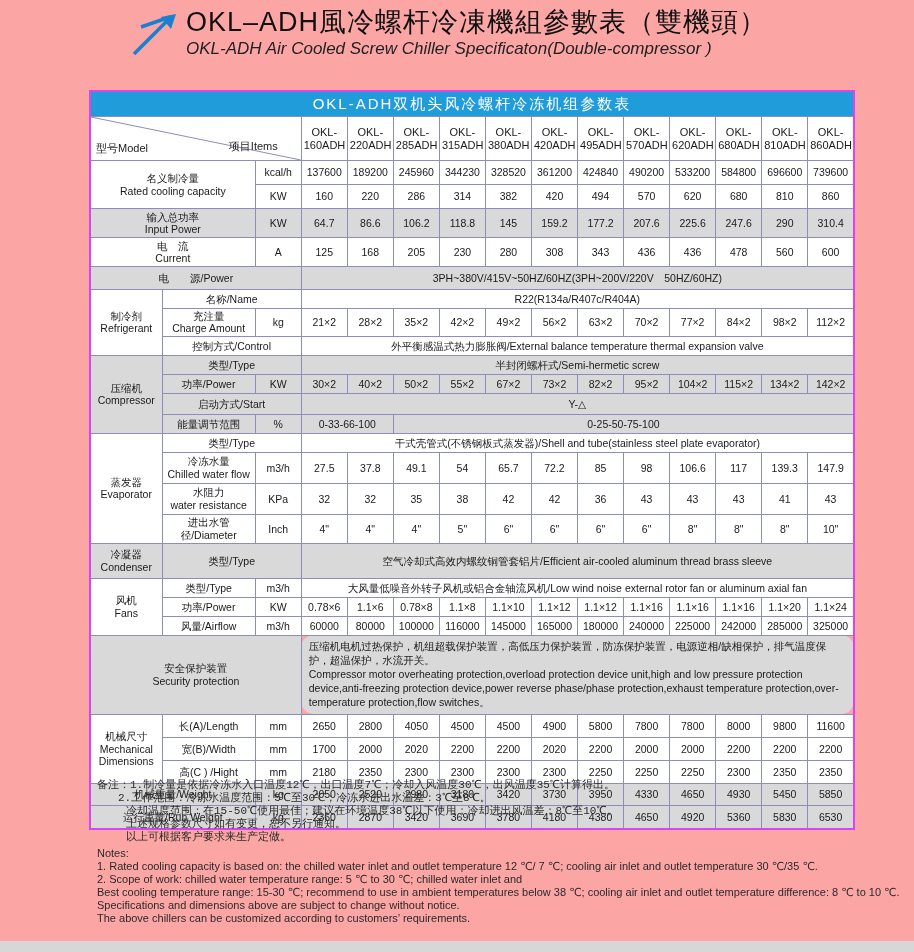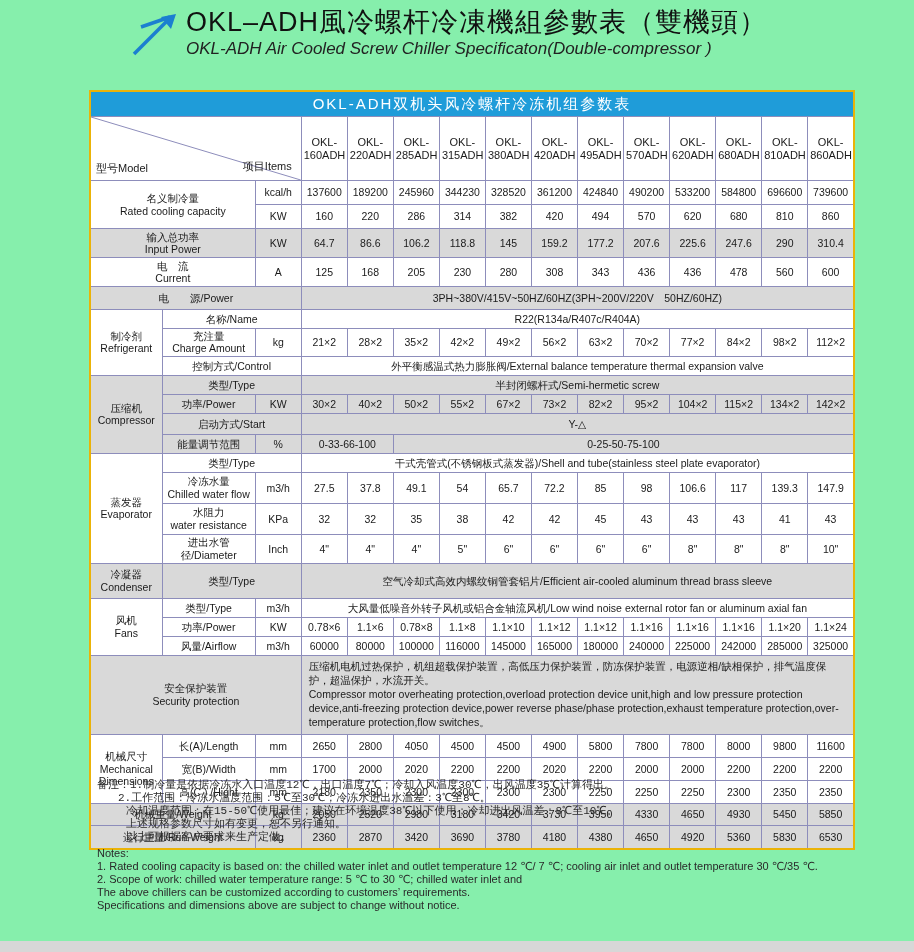--- a/index.html
+++ b/index.html
@@ -1,51 +1,51 @@
 <!DOCTYPE html>
 <html style="--banner: #1f9cd9; --shade: #d9d9d9; --border: #8d8dbb; --arrow: #1b7fd0;"><head>
 <meta charset="utf-8">
 <style>
   :root{
     --banner:#1f9cd9; --shade:#d9d9d9; --border:#8d8dbb; --arrow:#1b7fd0; --ink:#1a1a1a;
   }
   html,body{margin:0;padding:0;background:#ffffff;}
   body{font-family:"Liberation Sans","DejaVu Sans",sans-serif;color:var(--ink);}
-  .page{position:relative;width:914px;height:952px;background:#86efac;overflow:hidden;}
+  .page{position:relative;width:914px;height:952px;background:#fca5a5;overflow:hidden;}
 
   
   .hdr{position:absolute;left:0;top:0;width:914px;height:80px;}
   .hdr .arrow{position:absolute;left:128px;top:8px;}
   .hdr .t-zh{position:absolute;left:186px;top:4px;font-size:27px;font-weight:500;color:#111;letter-spacing:1px;white-space:nowrap;}
   .hdr .t-en{position:absolute;left:186px;top:39px;font-size:17px;color:#222;white-space:nowrap;font-style:italic;}
 
   
   table.spec{position:absolute;left:89px;top:90px;border-collapse:collapse;table-layout:fixed;width:766px;
-             border:2px solid #eab308;}
+             border:2px solid #d946ef;}
   col.col-group{width:72px;} col.col-label{width:93px;} col.col-unit{width:46px;} col.col-data{width:46px;}
   .spec td{border:1px solid var(--border);font-size:10.5px;text-align:center;vertical-align:middle;
            padding:1px 2px;line-height:1.18;white-space:pre-line;color:var(--ink);background:#fff;}
   tr.shaded td{background:var(--shade);}
   td.banner{background:var(--banner);color:#fff;font-size:15px;height:22px;letter-spacing:2px;font-weight:500;}
   tr.head td{height:31px;font-size:11px;background:#fff;}
-  td.corner{position:relative;padding:16px;}
+  td.corner{position:relative;padding:6px;}
   td.corner .diag{position:absolute;left:0;top:0;width:100%;height:100%;}
   td.corner .m{position:absolute;left:5px;bottom:5px;font-size:11px;}
-  td.corner .i{position:absolute;right:9px;bottom:7px;font-size:11px;}
+  td.corner .i{position:absolute;right:23px;bottom:7px;font-size:11px;}
   tr[data-row] td{height:16px;}
   tr[data-row="rated-kcal"] td,tr[data-row="rated-kw"] td{height:21px;}
   tr[data-row="input-power"] td,tr[data-row="current"] td{height:26px;}
   tr[data-row="power-supply"] td{height:20px;}
   tr[data-row="ref-charge"] td{height:21px;}
   tr[data-row="comp-start"] td{height:18px;}
   tr[data-row="chilled-flow"] td,tr[data-row="water-resist"] td{height:28px;}
   tr[data-row="diameter"] td{height:26px;}
   tr[data-row="condenser-type"] td{height:32px;}
   tr[data-row="security"] td{height:72px;}
-  tr[data-row="security"] td.val{text-align:left;padding:3px 7px;line-height:1.32;}
+  tr[data-row="security"] td.val{text-align:left;padding:3px 7px;line-height:1.32;border-radius:13px;}
   tr[data-row="length"] td,tr[data-row="width"] td,tr[data-row="height"] td,tr[data-row="run-weight"] td{height:20px;}
   tr[data-row="weight"] td{height:19px;}
 
   
   .notes{position:absolute;left:89px;font-size:11px;color:#2a2a2a;line-height:12.9px;width:800px;}
   .notes-zh{top:779px;font-family:Liberation Mono, monospace;}
   .notes-en{top:847px;line-height:13.1px;}
   .notes .line{white-space:nowrap;margin-left:8px;}
   .notes-zh .line{margin-left:37px;}
   .notes-zh .line:nth-child(1){margin-left:8px;}
@@ -274,21 +274,21 @@
         <tr data-row="water-resist">
           <td class="lbl" colspan="1" rowspan="1">水阻力
 water resistance</td>
           <td class="unit">KPa</td>
           <td class="val">32</td>
           <td class="val">32</td>
           <td class="val">35</td>
           <td class="val">38</td>
           <td class="val">42</td>
           <td class="val">42</td>
-          <td class="val">45</td>
+          <td class="val">36</td>
           <td class="val">43</td>
           <td class="val">43</td>
           <td class="val">43</td>
           <td class="val">41</td>
           <td class="val">43</td>
         </tr>
         <tr data-row="diameter">
           <td class="lbl" colspan="1" rowspan="1">进出水管径/Diameter</td>
           <td class="unit">Inch</td>
           <td class="val">4"</td>
@@ -445,18 +445,19 @@
       <div class="line">备注：1.制冷量是依据冷冻水入口温度12℃，出口温度7℃；冷却入风温度30℃，出风温度35℃计算得出。</div>
       <div class="line">2.工作范围：冷冻水温度范围：5℃至30℃；冷冻水进出水温差：3℃至8℃。</div>
       <div class="line">冷却温度范围：在15-50℃使用最佳；建议在环境温度38℃以下使用；冷却进出风温差：8℃至10℃。</div>
       <div class="line">上述规格参数尺寸如有变更，恕不另行通知。</div>
       <div class="line">以上可根据客户要求来生产定做。</div>
     </div>
   <div class="notes notes-en">
       <div class="line">Notes:</div>
       <div class="line">1. Rated cooling capacity is based on: the chilled water inlet and outlet temperature 12 ℃/ 7 ℃; cooling air inlet and outlet temperature 30 ℃/35 ℃.</div>
       <div class="line">2. Scope of work: chilled water temperature range: 5 ℃ to 30 ℃; chilled water inlet and</div>
+      <div class="line">Best cooling temperature range: 15-30 ℃; recommend to use in ambient temperatures below 38 ℃; cooling air inlet and outlet temperature difference: 8 ℃ to 10 ℃.</div>
+      <div class="line">Specifications and dimensions above are subject to change without notice.</div>
       <div class="line">The above chillers can be customized according to customers’  requirements.</div>
-      <div class="line">Specifications and dimensions above are subject to change without notice.</div>
     </div>
 
   <div class="bottom-strip"></div>
 </div>
 
 </body></html>

